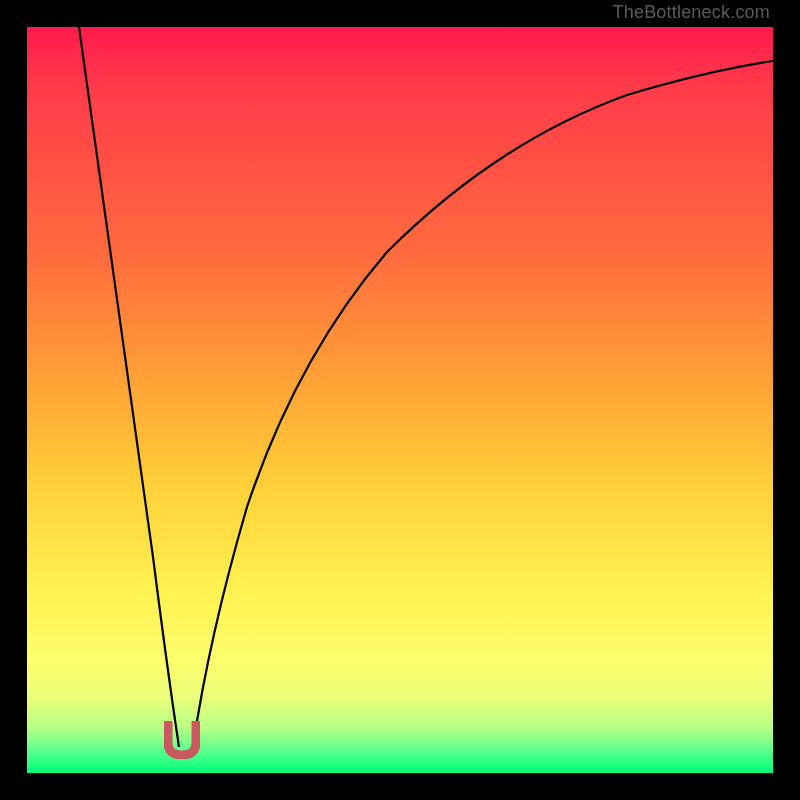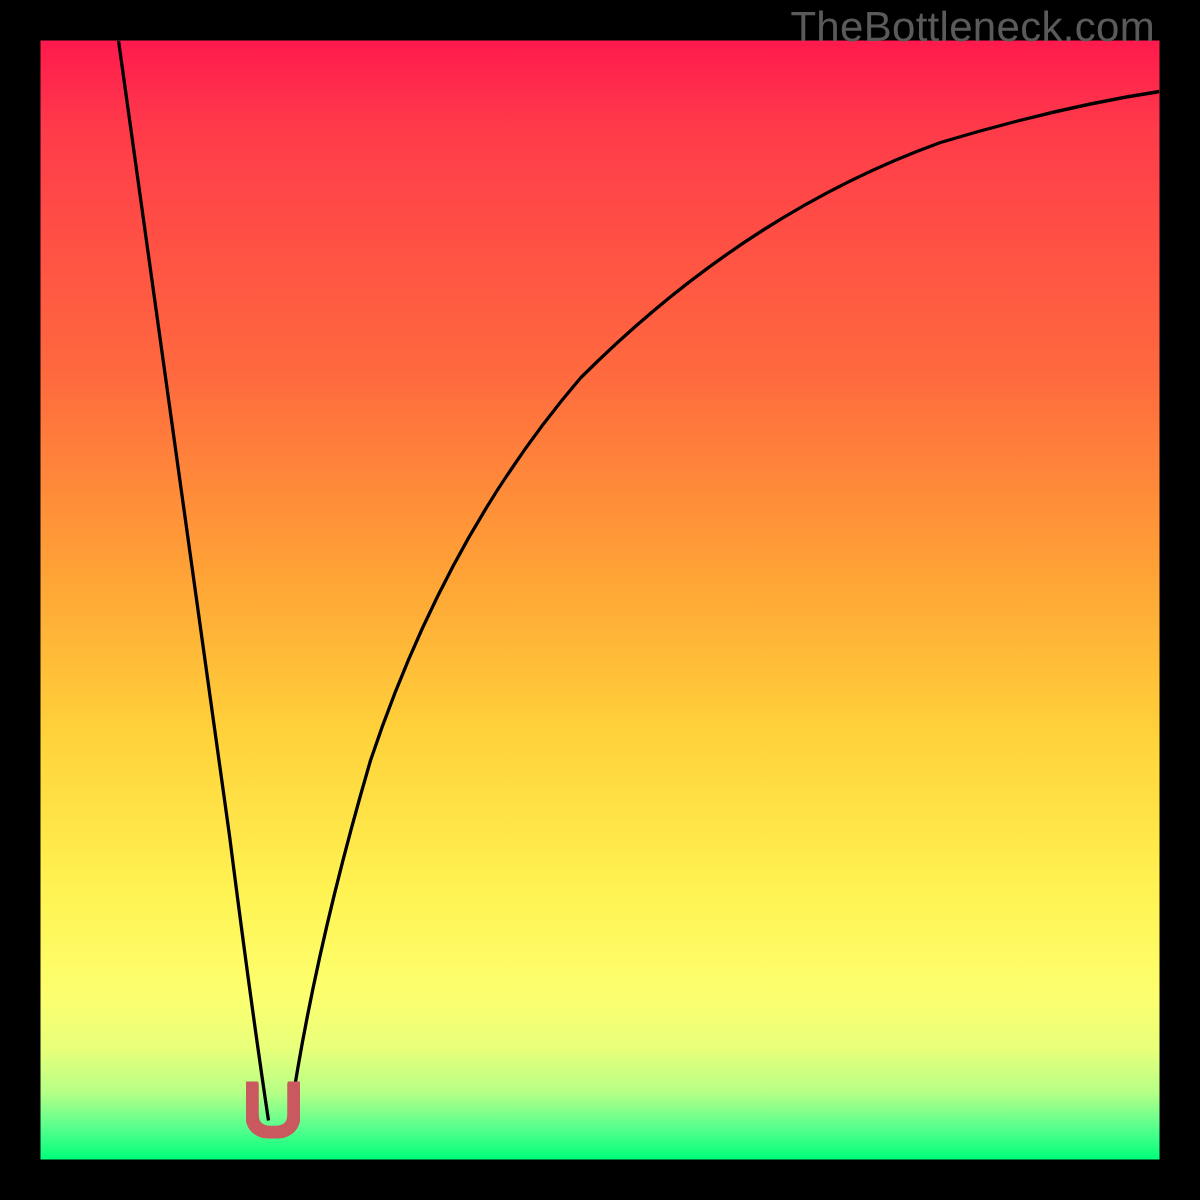--- a/index.html
+++ b/index.html
@@ -39,21 +39,21 @@
       #b7ff86 94%,
       #5cff8e 97%,
       #00ff7a 100%
     );
   }
   .attribution {
     position: absolute;
     top: 2px;
     right: 30px;
     color: #5a5a5a;
-    font-size: 28px;
+    font-size: 18px;
     font-weight: 400;
     letter-spacing: 0.2px;
     user-select: none;
   }
   svg.curves {
     position: absolute;
     left: 0;
     top: 0;
     width: 746px;
     height: 746px;

